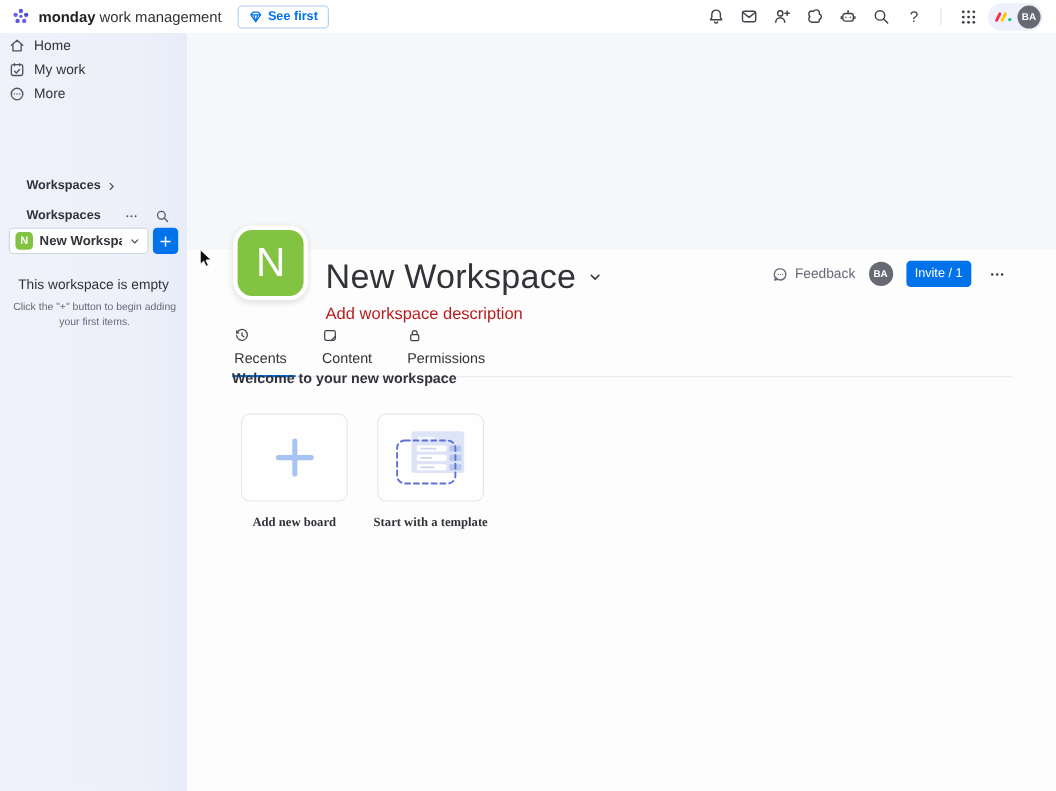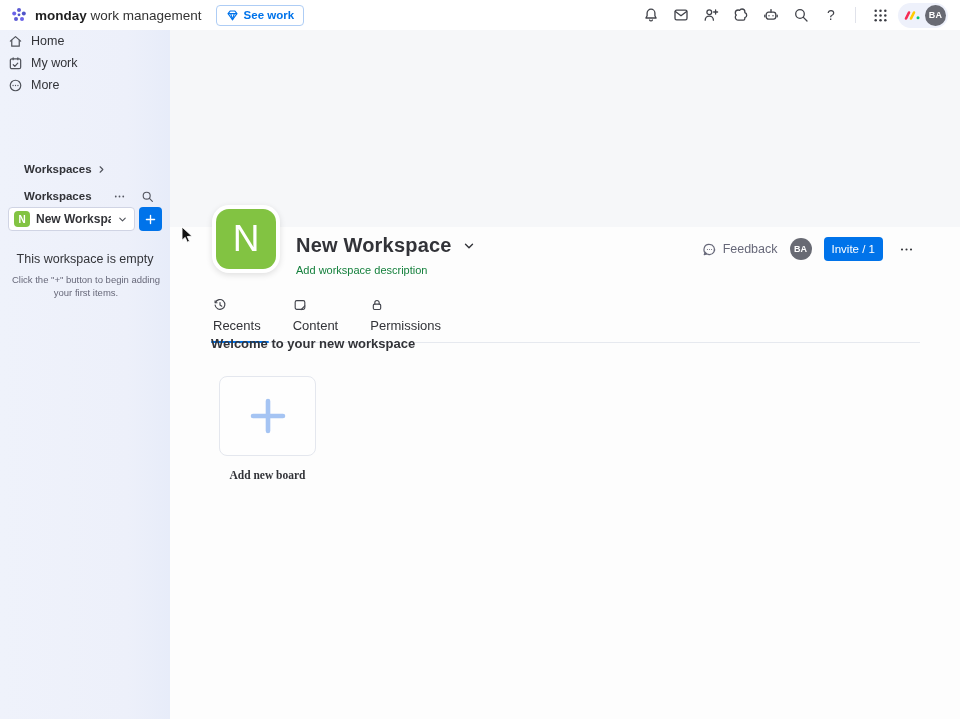--- a/index.html
+++ b/index.html
@@ -39,22 +39,22 @@
   .empty-title { font-size:12.5px; font-weight:500; color:#323338; }
   .empty-sub { margin:7px auto 0; width:152px; font-size:9.5px; line-height:1.4; color:#676879; }
 
   
   .main { position:absolute; top:30px; left:170px; width:790px; height:689px; background:#fdfdfd; }
   .gray-band { position:absolute; top:0; left:0; width:790px; height:197px; background:#f6f7f9; }
   .ws-avatar { position:absolute; top:175px; left:42px; width:68px; height:68px; background:#fff; border-radius:17px; box-shadow:0 2px 6px rgba(0,0,0,.12); display:flex; align-items:center; justify-content:center; }
   .ws-avatar-inner { width:60px; height:60px; border-radius:13px; background:#82c342; color:#fff; font-size:37px; font-weight:500; display:flex; align-items:center; justify-content:center; }
   .ws-title-block { position:absolute; top:204px; left:126px; }
   .ws-title-row { display:flex; align-items:center; gap:10px; cursor:pointer; }
-  .ws-title { font-size:20px; font-weight:700; color:#323338; letter-spacing:.2px; }
-  .ws-desc { margin-top:7px; font-size:11px; color:#15803d; cursor:text; }
+  .ws-title { font-size:31px; font-weight:400; color:#323338; letter-spacing:.2px; }
+  .ws-desc { margin-top:7px; font-size:15px; color:#b91c1c; cursor:text; }
   .ws-actions { position:absolute; top:207px; right:42px; display:flex; align-items:center; gap:12px; }
   .feedback-btn { display:flex; align-items:center; gap:6px; background:transparent; border:none; color:#676879; font-size:12.5px; cursor:pointer; }
   .avatar-md { width:22px; height:22px; border-radius:50%; background:#686a73; color:#fff; font-size:9px; font-weight:700; display:flex; align-items:center; justify-content:center; }
   .invite-btn { background:#0073ea; color:#fff; border:none; border-radius:4px; height:24px; padding:0 8px; font-size:11.5px; font-weight:500; cursor:pointer; }
   .menu-btn { background:transparent; border:none; color:#323338; cursor:pointer; display:flex; padding:4px; }
 
   .tabs { position:absolute; top:268px; left:41px; right:40px; display:flex; border-bottom:1px solid #e6e9ef; }
   .tab { position:relative; display:flex; align-items:flex-start; gap:6px; padding:0 8px 9px 2px; margin-right:22px; font-size:13px; color:#323338; cursor:pointer;flex-direction:column; }
   .tab .tab-icon { display:flex; color:#42444c; }
   .tab.active { font-weight:500; }
@@ -91,21 +91,21 @@
       <span class="brand-text"><b>monday</b><span> work management</span></span>
     </div>
 
     <button class="see-plans">
       <span>
         <svg width="13" height="13" viewBox="0 0 16 16" fill="none" stroke="#0073ea" stroke-width="1.4" stroke-linejoin="round">
           <path d="M5 2.5h6l2.5 3.2L8 13.2 2.5 5.7z"></path>
           <path d="M2.5 5.7h11M5.8 5.7L8 13.2l2.2-7.5"></path>
         </svg>
       </span>
-      <span>See work</span>
+      <span>See first</span>
     </button>
 
     <div class="topbar-right">
       <button class="tb-btn">
         <span>
           <svg width="16" height="16" viewBox="0 0 16 16" fill="none" stroke="currentColor" stroke-width="1.3" stroke-linecap="round" stroke-linejoin="round">
             <path d="M8 2.2a3.9 3.9 0 0 0-3.9 3.9v2.6L2.9 11h10.2l-1.2-2.3V6.1A3.9 3.9 0 0 0 8 2.2z"></path>
             <path d="M6.6 13a1.5 1.5 0 0 0 2.8 0"></path>
           </svg>
         </span>
@@ -358,20 +358,41 @@
         <div class="card">
           <span>
             <svg width="46" height="46" viewBox="0 0 46 46" fill="none" stroke="#a5c4f3" stroke-width="4.6" stroke-linecap="round">
               <path d="M23 8v30M8 23h30"></path>
             </svg>
           </span>
         </div>
         <div class="card-label">Add new board</div>
       </div>
 
+      <div class="card-wrap">
+        <div class="card">
+          <span>
+            <svg width="72" height="60" viewBox="0 0 72 60">
+              <rect x="18" y="6" width="48" height="38" rx="3" fill="#dce4f6"></rect>
+              <rect x="23" y="11" width="17" height="4" rx="2" fill="#f2f5fc"></rect>
+              <rect x="23" y="19" width="27" height="5.5" rx="1.5" fill="#ffffff"></rect>
+              <rect x="26" y="21" width="15" height="1.6" rx="0.8" fill="#c9d4ef"></rect>
+              <rect x="23" y="27.5" width="27" height="5.5" rx="1.5" fill="#ffffff"></rect>
+              <rect x="26" y="29.5" width="11" height="1.6" rx="0.8" fill="#c9d4ef"></rect>
+              <rect x="23" y="36" width="27" height="5.5" rx="1.5" fill="#ffffff"></rect>
+              <rect x="26" y="38" width="13" height="1.6" rx="0.8" fill="#c9d4ef"></rect>
+              <rect x="52.5" y="19" width="11" height="5.5" rx="1" fill="#b9c7ec"></rect>
+              <rect x="52.5" y="27.5" width="11" height="5.5" rx="1" fill="#b9c7ec"></rect>
+              <rect x="52.5" y="36" width="11" height="5.5" rx="1" fill="#b9c7ec"></rect>
+              <rect x="5" y="14.5" width="53" height="39" rx="7" fill="none" stroke="#5e6fd5" stroke-width="1.7" stroke-dasharray="4.5 3.5" stroke-linecap="round"></rect>
+            </svg>
+          </span>
+        </div>
+        <div class="card-label">Start with a template</div>
+      </div>
     </div>
   </main>
 
   <div class="cursor">
     <svg width="13" height="18" viewBox="0 0 13 18">
       <path d="M1 1 L1 14.2 L4.2 11.4 L6.3 16.2 L8.5 15.2 L6.3 10.5 L11 10.2 Z" fill="#111" stroke="#fff" stroke-width="0.9"></path>
     </svg>
   </div>
 
 </div>

